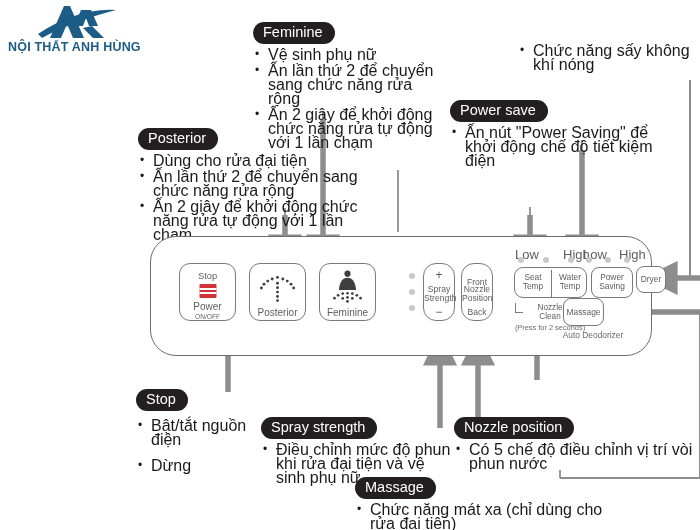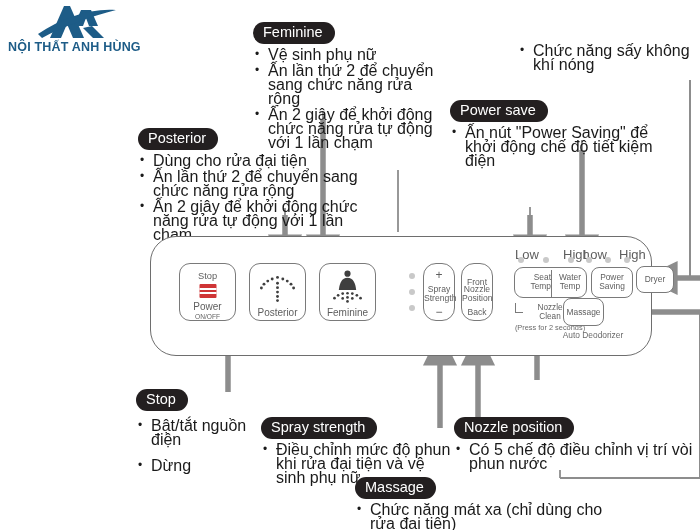--- a/index.html
+++ b/index.html
@@ -319,21 +319,21 @@
     <div>
       <div class="ledlabel" style="left:364px; top:10px;">Low</div>
       <div class="ledlabel" style="left:412px; top:10px;">High</div>
       <div class="led" style="left:367px; top:20px;"></div>
       <div class="led" style="left:392px; top:20px;"></div>
       <div class="led" style="left:417px; top:20px;"></div>
     </div>
 
     <div class="tempgroup">
       <div class="divider"></div>
-      <div class="tempcell" style="left:0;text-align:right;">
+      <div class="tempcell" style="left:0;">
         <div>Seat</div>
         <div>Temp</div>
       </div>
       <div class="tempcell" style="left:37px;">
         <div>Water</div>
         <div>Temp</div>
       </div>
     </div>
 
     <div>
@@ -355,21 +355,21 @@
       <div class="led" style="left:473px; top:20px;"></div>
     </div>
 
     <div class="smallbtn" style="left:440px; top:30px; width:42px; height:31px;">
       <div style="margin-top:5px;">Power</div>
       <div>Saving</div>
     </div>
 
   </div>
 
-  <div class="smallbtn" style="left:636px; top:266px; width:38px; height:27px;">
+  <div class="smallbtn" style="left:636px; top:266px; width:30px; height:27px;">
     <div style="margin-top:8px;">Dryer</div>
   </div>
 
   <div class="smallbtn" style="left:563px; top:298px; width:41px; height:28px;">
     <div style="margin-top:9px;">Massage</div>
   </div>
 
   <div class="microtext" style="left:548px; top:330px; width:90px; font-size:8.4px;">Auto Deodorizer</div>
 
 </div>

